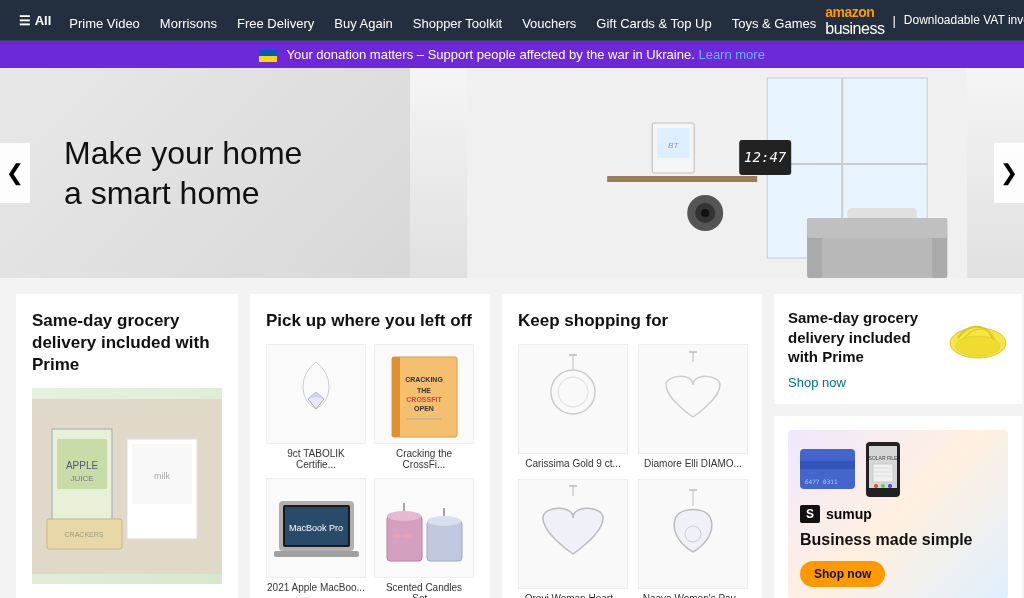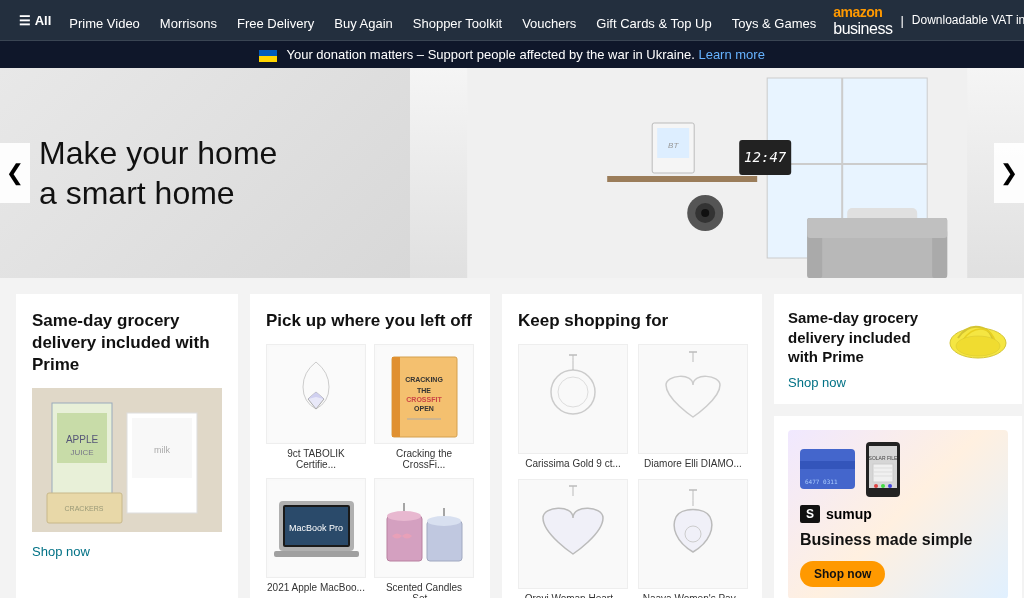--- a/index.html
+++ b/index.html
@@ -51,32 +51,31 @@
     .amazon-business-logo {
       color: #ff9900;
       font-size: 15px;
       font-weight: bold;
       letter-spacing: -0.5px;
     }
     .amazon-business-logo span {
       color: #fff;
       font-size: 12px;
       font-weight: normal;
-      margin-left: 8px;
     }
     .vat-invoices {
       color: #fff;
       font-size: 12px;
       text-decoration: none;
       white-space: nowrap;
     }
 
     
     .ukraine-banner {
-      background: #0f172a;
+      background: #6d28d9;
       color: #fff;
       text-align: center;
       padding: 6px 10px;
       font-size: 13px;
       border-top: 1px solid #3a4553;
     }
     .ukraine-banner .flag {
       display: inline-block;
       width: 18px;
       height: 12px;
@@ -92,21 +91,21 @@
     
     .hero {
       position: relative;
       background: linear-gradient(135deg, #e8e8e8 0%, #d8d8d8 50%, #c8c8c8 100%);
       height: 210px;
       display: flex;
       align-items: center;
       overflow: hidden;
     }
     .hero-content {
-      padding: 30px 39px;
+      padding: 30px 64px;
       z-index: 2;
     }
     .hero-title {
       font-size: 32px;
       font-weight: 500;
       color: #111;
       line-height: 1.25;
     }
     .hero-bg {
       position: absolute;
@@ -238,21 +237,21 @@
       font-weight: bold;
       border-radius: 20px;
       cursor: pointer;
       align-self: flex-start;
       margin-top: 4px;
     }
 
     
     .grocery-img {
       width: 100%;
-      height: 144px;
+      height: 196px;
       background: linear-gradient(135deg, #e8f0e0, #d8e8d0);
       display: flex;
       align-items: center;
       justify-content: center;
       overflow: hidden;
     }
 
     
     .browse-grid {
       display: grid;

